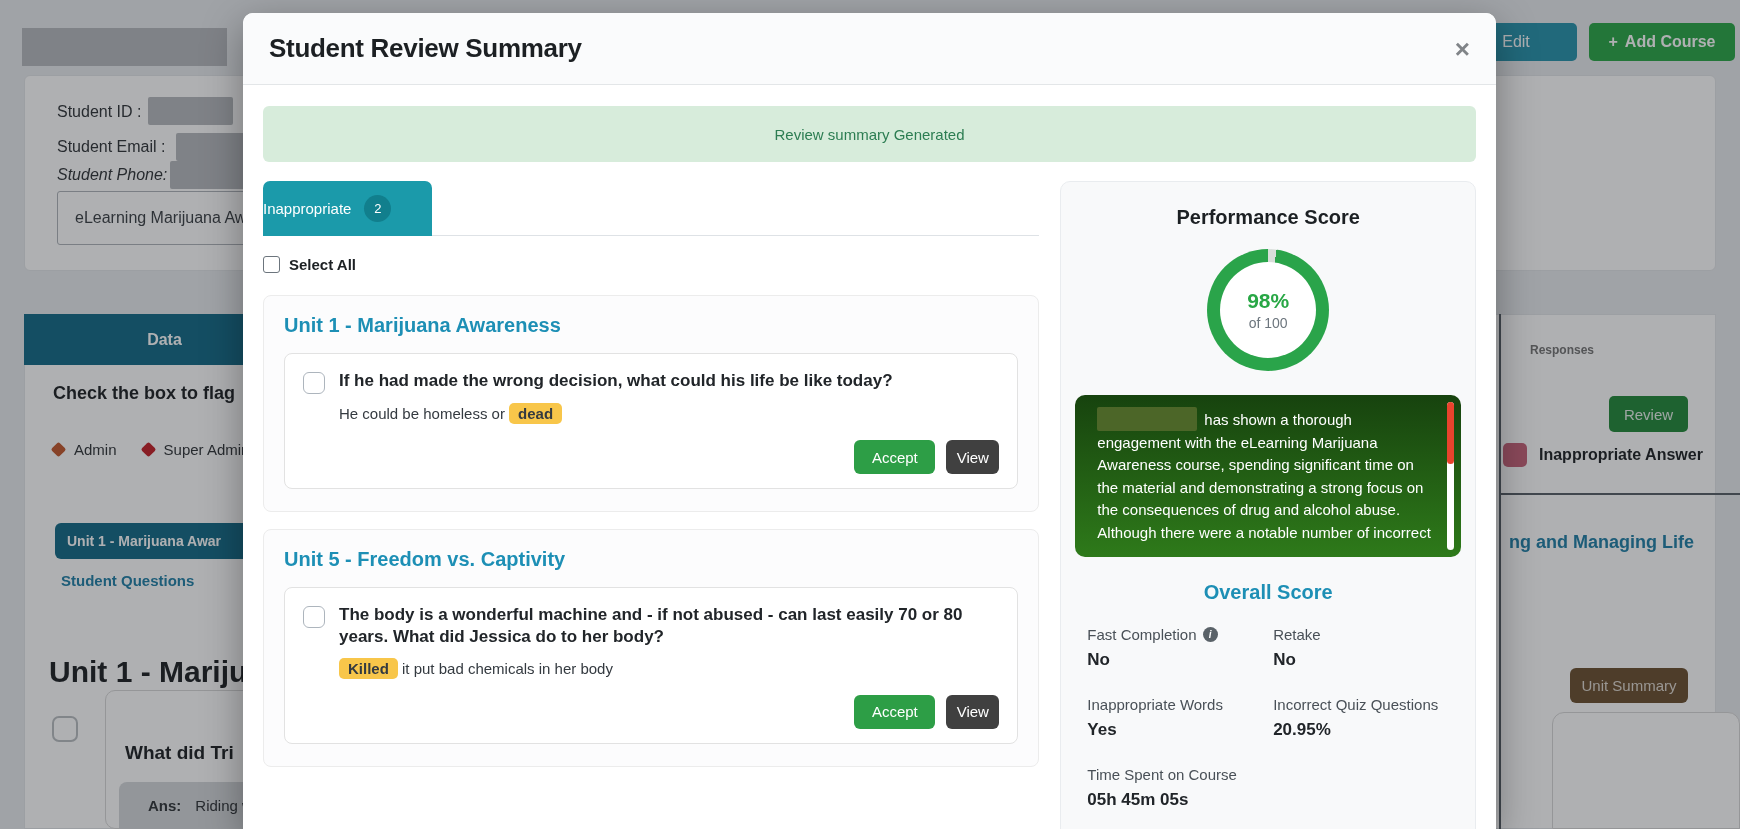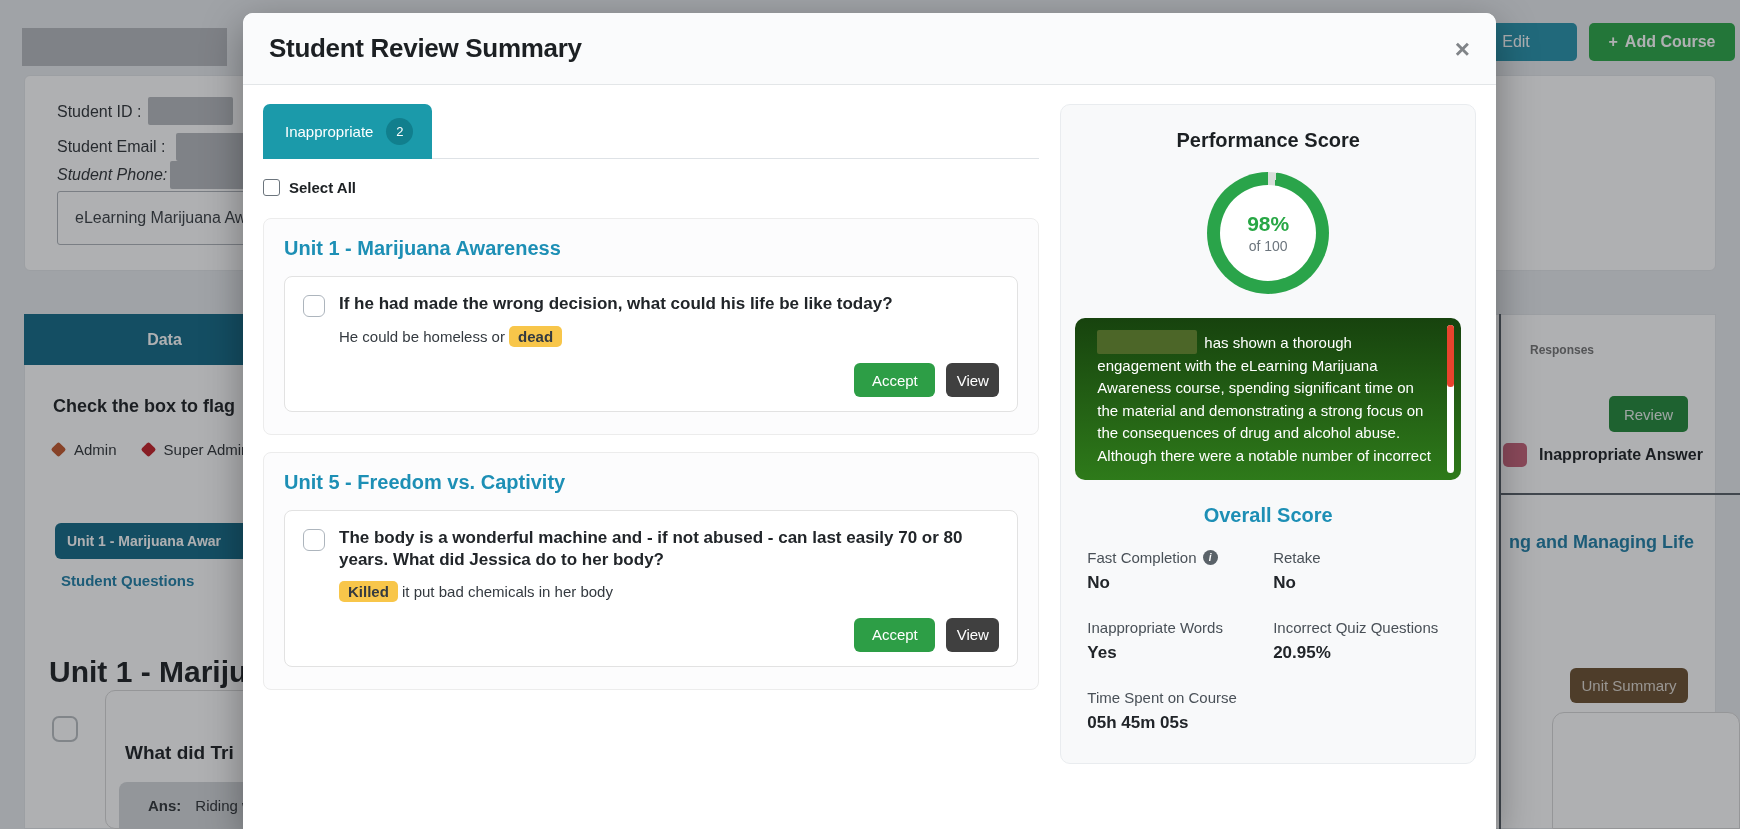--- a/index.html
+++ b/index.html
@@ -17,21 +17,21 @@
   .lbl-phone { left:57px; top:166px;font-style:italic; }
   .redact { background:#b5b9bd; border-radius:2px; }
   .rd-id { left:148px; top:97px; width:85px; height:28px; }
   .rd-email { left:176px; top:133px; width:85px; height:28px; }
   .rd-phone { left:170px; top:161px; width:85px; height:28px; }
   .course-box { left:57px; top:191px; width:256px; height:54px; border:1px solid #aeb3b8; border-radius:3px; background:#fff; display:flex; align-items:center; padding-left:17px; font-size:16px; color:#3a3f44; }
   .edit-btn { left:1455px; top:23px; width:122px; height:38px; background:#2592ab; border:none; border-radius:5px; color:#fff; font-size:16px; }
   .add-btn { left:1589px; top:23px; width:146px; height:38px; background:#28a745; border:none; border-radius:5px; color:#fff; font-size:16px; font-weight:bold; display:flex; align-items:center; justify-content:center; gap:7px; }
   .content-card { left:24px; top:314px; width:1692px; height:515px; background:#ffffff; border:1px solid #e2e5e8; }
   .data-tab { left:24px; top:314px; width:281px; height:51px; background:#116986; color:#fff; font-weight:bold; font-size:16px; display:flex; align-items:center; justify-content:center; }
-  .flag-text { left:53px; top:396px; font-weight:bold; font-size:18px; color:#1c2023; }
+  .flag-text { left:53px; top:383px; font-weight:bold; font-size:18px; color:#1c2023; }
   .legend-row { left:53px; top:441px; display:flex; align-items:center; gap:10px; font-size:15px; color:#2f3337; }
   .diamond { width:11px; height:11px; transform:rotate(45deg); display:inline-block; border-radius:2px; }
   .d-admin { background:#c2572b; }
   .d-super { background:#c41e25; margin-left:16px; }
   .unit-pill { left:55px; top:523px; width:213px; height:36px; background:#116986; border:none; border-radius:6px; color:#fff; font-weight:bold; font-size:14px; display:flex; align-items:center; padding-left:12px; overflow:hidden; white-space:nowrap; }
   .student-eval { left:61px; top:572px; font-weight:bold; font-size:15px; color:#1f7fa6; }
   .big-heading { left:49px; top:655px; font-weight:bold; font-size:30px; color:#1c2023; }
   .bg-checkbox { left:52px; top:716px; width:26px; height:26px; border:2px solid #b9bdc1; border-radius:7px; background:#fff; }
   .question-card-bg { left:105px; top:690px; width:1390px; height:139px; background:#fff; border:1px solid #d8d8d8; border-radius:10px; }
   .what-did { left:125px; top:742px; font-weight:bold; font-size:19px; color:#1c2023; }
@@ -53,21 +53,21 @@
   
   .modal { position:absolute; left:243px; top:13px; width:1253px; height:816px; background:#fff; border-radius:10px 10px 0 0; z-index:10; box-shadow:0 12px 40px rgba(0,0,0,0.35); overflow:hidden; }
   .modal-header { height:72px; background:#fafbfc; border-bottom:1px solid #e3e6e8; display:flex; align-items:center; justify-content:space-between; padding:0 26px; }
   .modal-title { font-size:26px; font-weight:bold; color:#1c2023; letter-spacing:-0.3px; }
   .close-btn { background:none; border:none; font-size:26px; font-weight:bold; color:#808488; cursor:pointer; line-height:1; }
   .modal-body { padding:0 20px; }
   .banner { margin-top:21px; height:56px; background:#d7ecdb; border-radius:6px; display:flex; align-items:center; justify-content:center; font-size:15px; color:#2c7d52; }
   .columns { display:flex; margin-top:19px; gap:21px; align-items:flex-start; }
   .left-col { width:777px; }
   .tab-row { border-bottom:1px solid #dee2e6; height:55px; display:flex; }
-  .tab { width:169px; height:55px; background:#1b9aaa; border:none; border-radius:7px 7px 0 0; display:flex; align-items:center; padding-left:22px; gap:13px; color:#fff; font-size:15px; }
+  .tab { width:169px; height:55px; background:#1b9aaa; border:none; border-radius:7px 7px 0 0; display:flex; align-items:center; gap:13px; color:#fff; font-size:15px; }
   .tab-badge { width:27px; height:27px; border-radius:50%; background:#117f8d; color:#fff; font-size:13px; display:flex; align-items:center; justify-content:center; }
   .select-all { margin-top:20px; display:flex; align-items:center; gap:9px; }
   .sa-cbx { width:17px; height:17px; border:1.5px solid #6c757d; border-radius:3px; background:#fff; }
   .select-all span { font-weight:bold; font-size:15px; color:#1c2023; }
   .unit-card { margin-top:22px; background:#fcfcfd; border:1px solid #ececec; border-radius:8px; padding:18px 20px 22px; }
   .unit-title { font-size:20px; font-weight:bold; color:#1d8fb5; }
   .q-card { margin-top:16px; background:#fff; border:1px solid #e2e2e2; border-radius:8px; padding:16px 18px 14px; }
   .q-row { display:flex; gap:14px; }
   .q-cbx { flex:0 0 22px; width:22px; height:22px; border:1.5px solid #adb5bd; border-radius:6px; background:#fff; margin-top:2px; }
   .q-text { font-weight:bold; font-size:17px; color:#212529; line-height:1.32; }
@@ -154,20 +154,21 @@
 </div>
 
 <div class="overlay"></div>
 
 <div class="modal">
   <div class="modal-header">
     <div class="modal-title">Student Review Summary</div>
     <button class="close-btn">×</button>
   </div>
   <div class="modal-body">
+    <div class="banner">Review summary Generated</div>
 
     <div class="columns">
       <div class="left-col">
         <div class="tab-row">
           <button class="tab">
             <span>Inappropriate</span>
             <span class="tab-badge">2</span>
           </button>
         </div>
 

